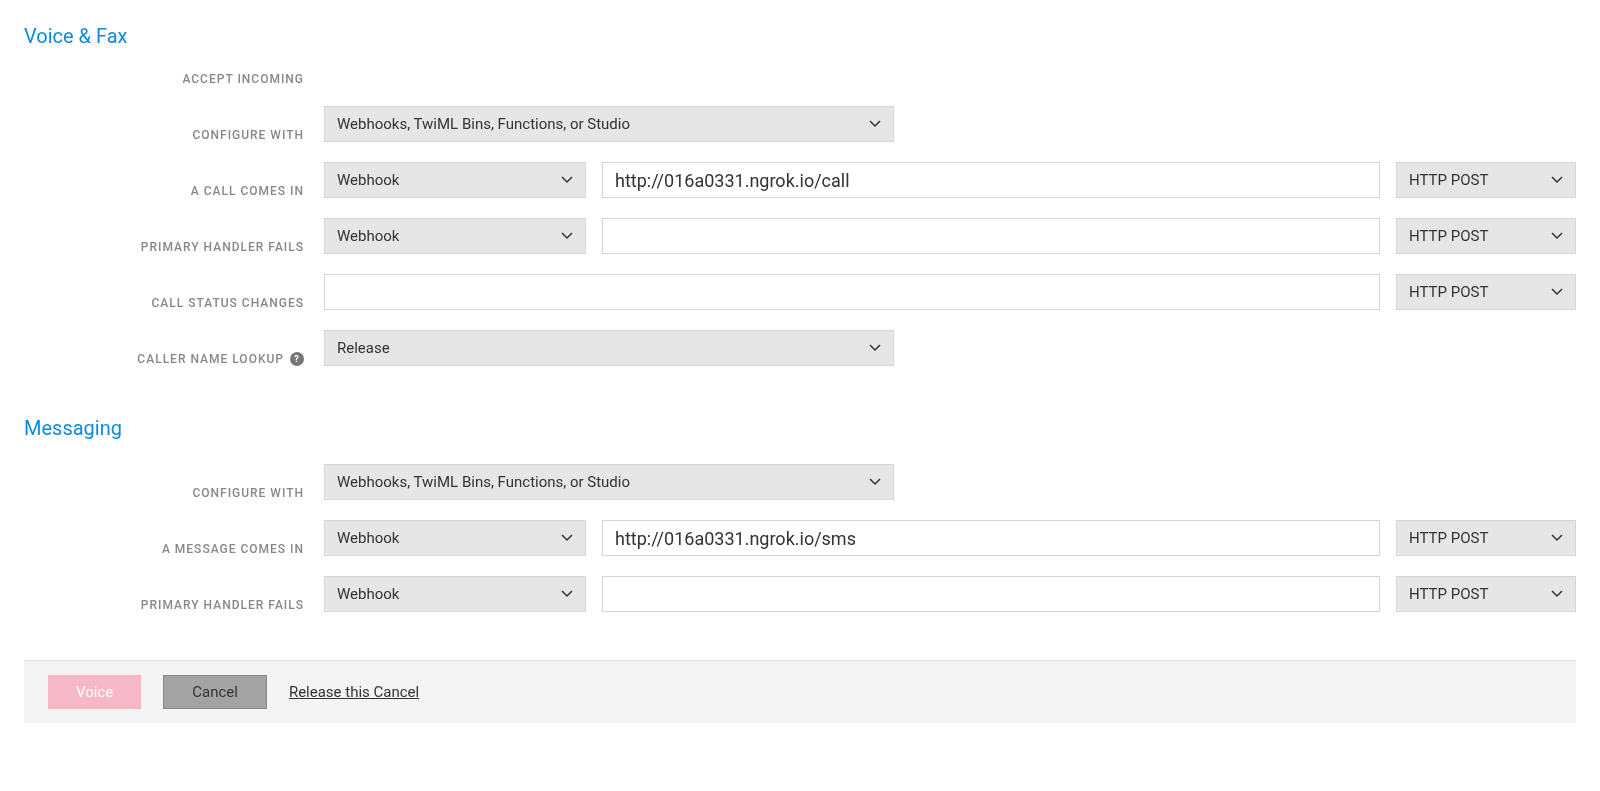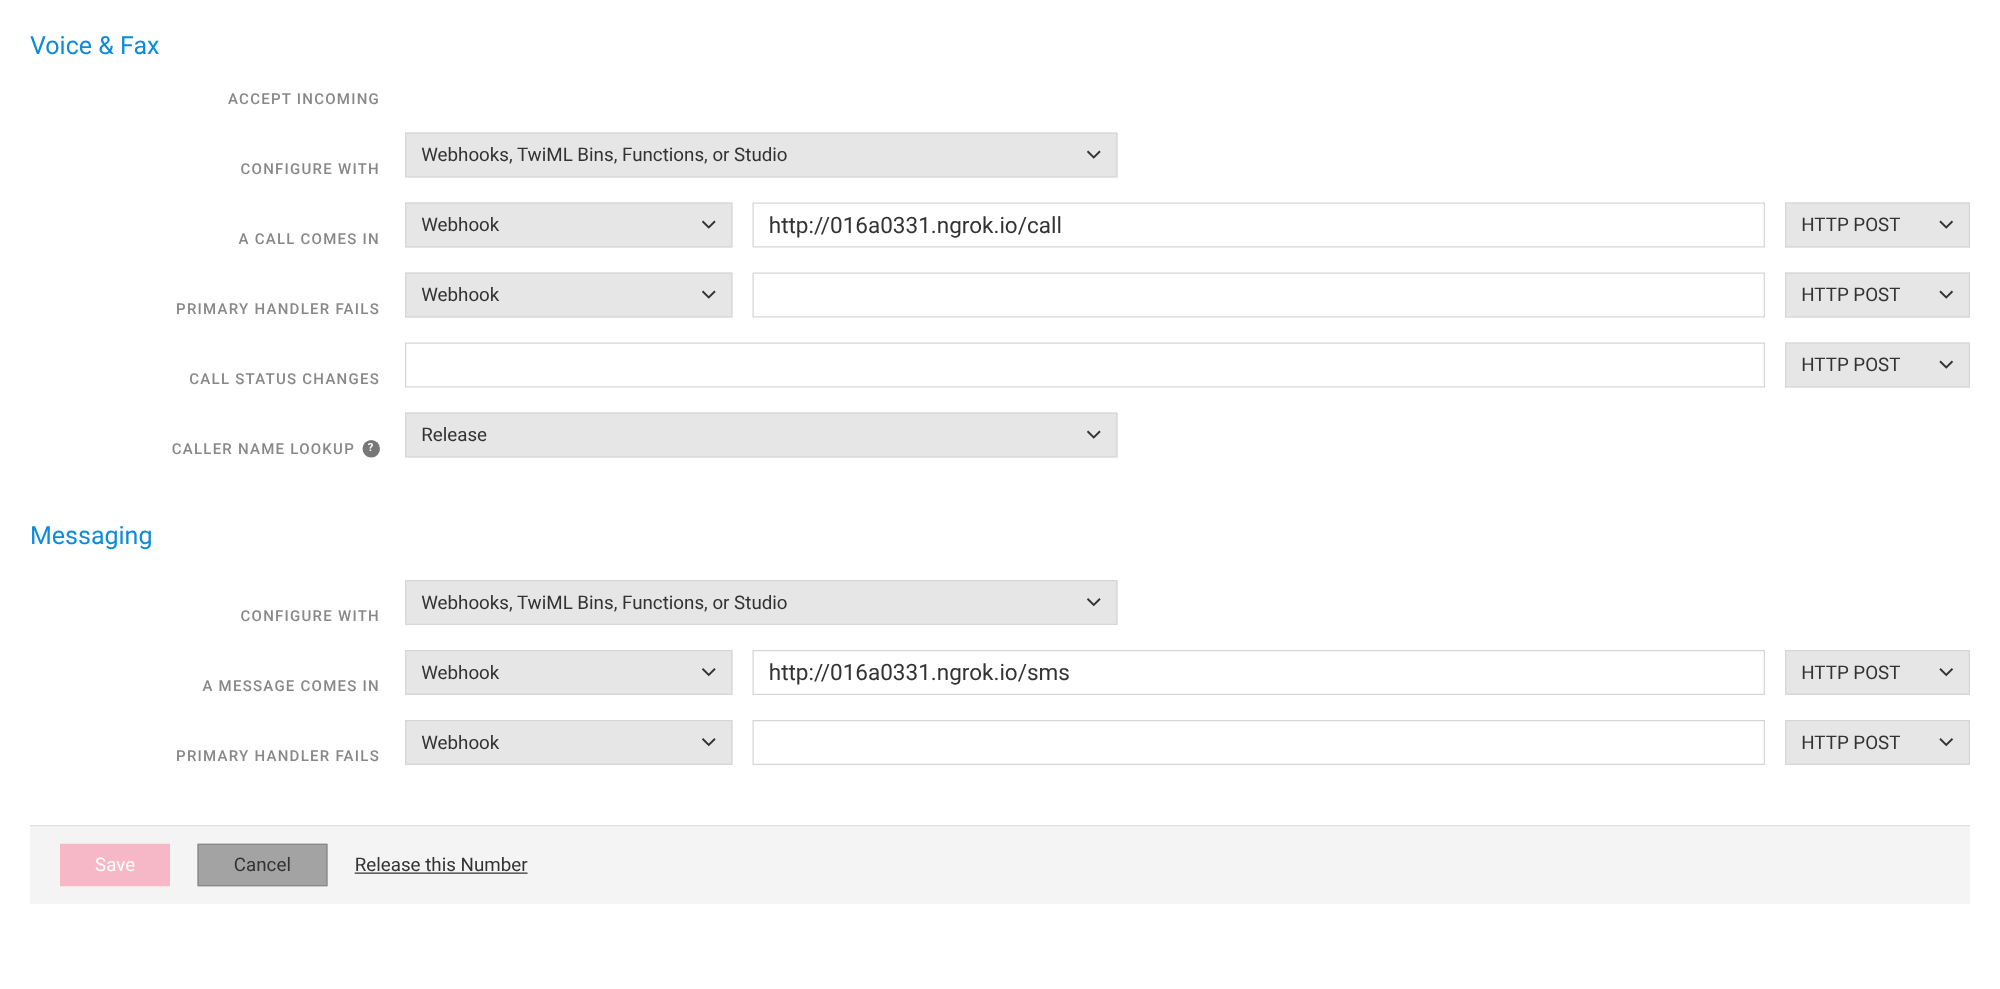--- a/index.html
+++ b/index.html
@@ -74,21 +74,21 @@
     }
     .select .chevron {
       position: absolute;
       right: 12px;
       top: 50%;
       transform: translateY(-50%);
       pointer-events: none;
     }
     .select.w-large { width: 570px; }
     .select.w-medium { width: 262px; }
-    .select.w-small { width: 148px; }
+    .select.w-small { width: 180px; }
     .text-input {
       height: 36px;
       border: 1px solid #d6d6d6;
       background: #fff;
       padding: 0 12px;
       font-size: 18px;
       color: #333;
       flex: 1;
       outline: none;
       font-family: inherit;
@@ -293,16 +293,16 @@
       <span class="chevron">
           <svg viewBox="0 0 12 8">
             <path d="M1 1l5 5 5-5" stroke="#333" stroke-width="1.5" fill="none"></path>
           </svg>
         </span>
     </div>
   </div>
 </div>
 
 <div class="footer-bar">
-  <button class="btn btn-primary">Save</button>
+  <button class="btn btn-primary">Voice</button>
   <button class="btn btn-secondary">Cancel</button>
-  <a class="release-link">Release this Number</a>
+  <a class="release-link">Release this Cancel</a>
 </div>
 
 </body></html>

